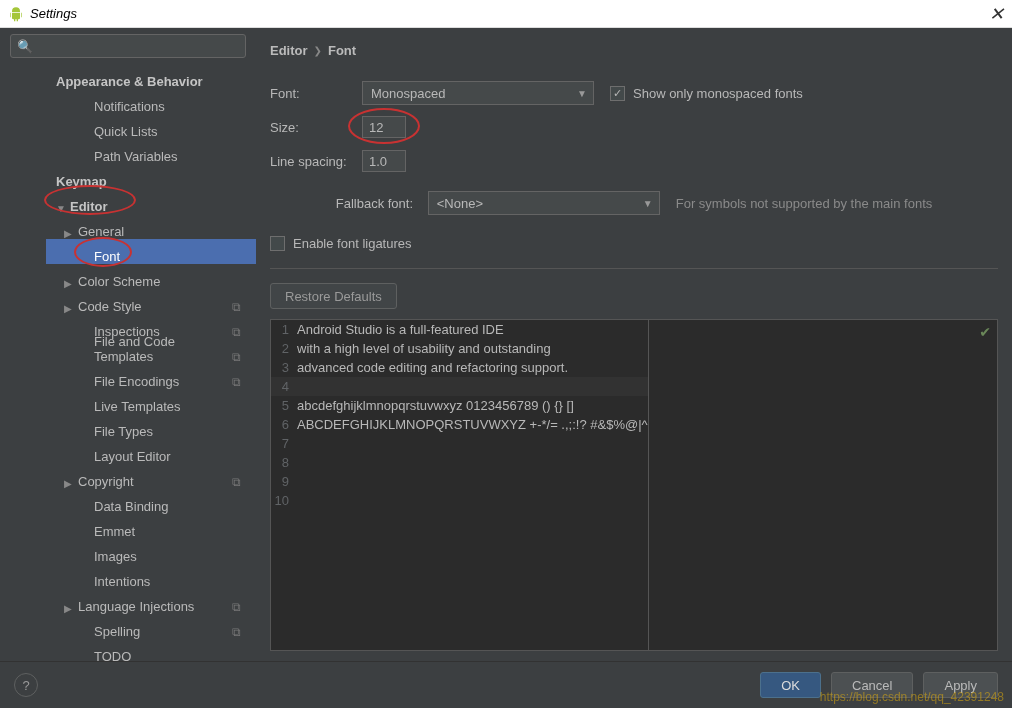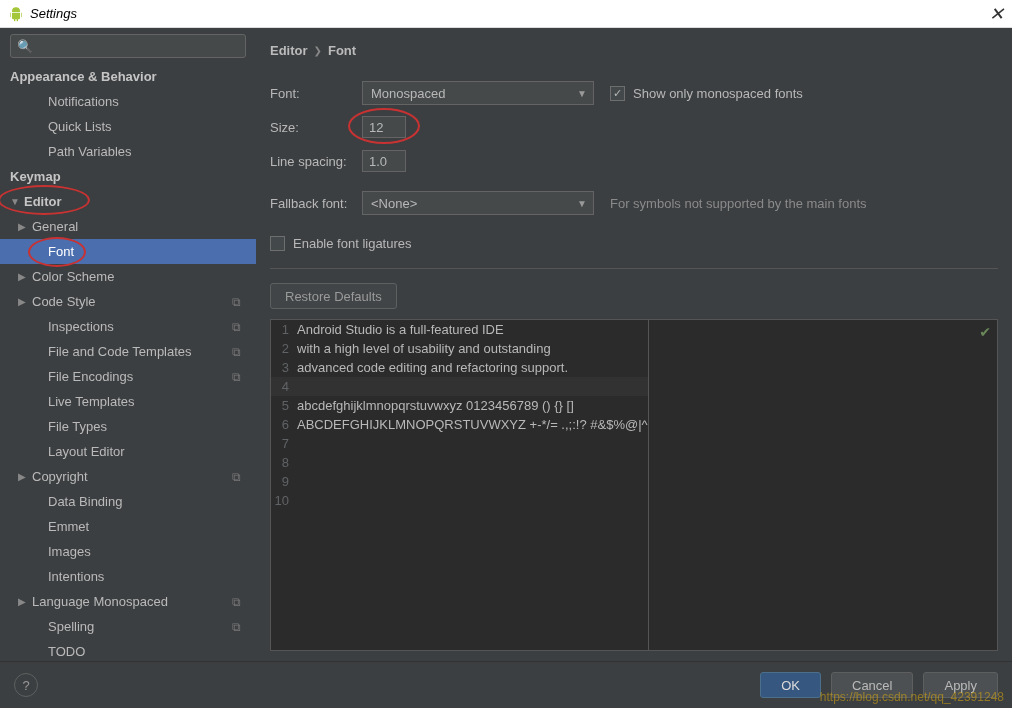--- a/index.html
+++ b/index.html
@@ -9,21 +9,21 @@
 .titlebar .close-icon { margin-left:auto; font-size:18px; font-family:Arial; color:#333; cursor:pointer; }
 .body-area { display:flex; height:633px; background:#3c3f41; position:relative; }
 .sidebar { width:256px; background:#3c3f41; display:flex; flex-direction:column; }
 .search-row { padding:6px 10px; }
 .search-row .search-field { width:100%; height:24px; background:#45494a; border:1px solid #646464; border-radius:3px; color:#a0a0a0; padding:0 6px; display:flex; align-items:center; }
 .search-row .mag-icon { font-size:13px; color:#888; }
 .tree { flex:1; overflow-y:auto; overflow-x:hidden; position:relative; }
 .tree::-webkit-scrollbar { width:10px; }
 .tree::-webkit-scrollbar-thumb { background:#5a5d5f; border-radius:3px; }
 .tree::-webkit-scrollbar-track { background:#3c3f41; }
-.tree-item { height:25px; display:flex; align-items:center; color:#bababa; padding-left:10px; cursor:pointer; position:relative; }
+.tree-item { height:25px; display:flex; align-items:flex-end; color:#bababa; padding-left:10px; cursor:pointer; position:relative;margin-left:46px; }
 .tree-item.bold { font-weight:600; color:#c5c5c5; }
 .tree-item.selected { background:#4b6eaf; color:#fff; }
 .tree-item .arrow { width:14px; display:inline-block; color:#888; font-size:10px; }
 .tree-item .label { flex:1; }
 .tree-item .copy-icon { width:24px; color:#777; font-size:12px; }
 .indent1 { padding-left:32px; }
 .indent2 { padding-left:48px; }
 .indent1.has-arrow { padding-left:18px; }
 .indent0.has-arrow { padding-left:10px; }
 .content { flex:1; background:#3c3f41; padding:10px 14px 10px 14px; color:#b8b8b8; display:flex; flex-direction:column; overflow:hidden; }
@@ -148,21 +148,21 @@
           <span class="label">Emmet</span>
         </div>
         <div class="tree-item indent2">
           <span class="label">Images</span>
         </div>
         <div class="tree-item indent2">
           <span class="label">Intentions</span>
         </div>
         <div class="tree-item has-arrow indent1">
           <span class="arrow">▶</span>
-          <span class="label">Language Monospaced</span>
+          <span class="label">Language Injections</span>
           <span class="copy-icon">⧉</span>
         </div>
         <div class="tree-item indent2">
           <span class="label">Spelling</span>
           <span class="copy-icon">⧉</span>
         </div>
         <div class="tree-item indent2">
           <span class="label">TODO</span>
         </div>
       </div>
@@ -191,21 +191,21 @@
       <span class="lbl">Size:</span>
       <input class="text-input" value="12" style="">
       <span class="circle-annotation" style="left:78px; top:-2px; width:72px; height:36px;"></span>
     </div>
 
     <div class="form-row">
       <span class="lbl">Line spacing:</span>
       <input class="text-input" value="1.0" style="">
     </div>
 
-    <div class="form-row" style="margin-top:8px;">
+    <div class="form-row" style="margin-top:8px;justify-content:center;">
       <span class="lbl">Fallback font:</span>
       <div class="select-box">
         <span>&lt;None&gt;</span>
         <span class="chev">▼</span>
       </div>
       <span class="hint">For symbols not supported by the main fonts</span>
     </div>
 
     <div class="ligature-row">
       <span class="checkbox"></span>

